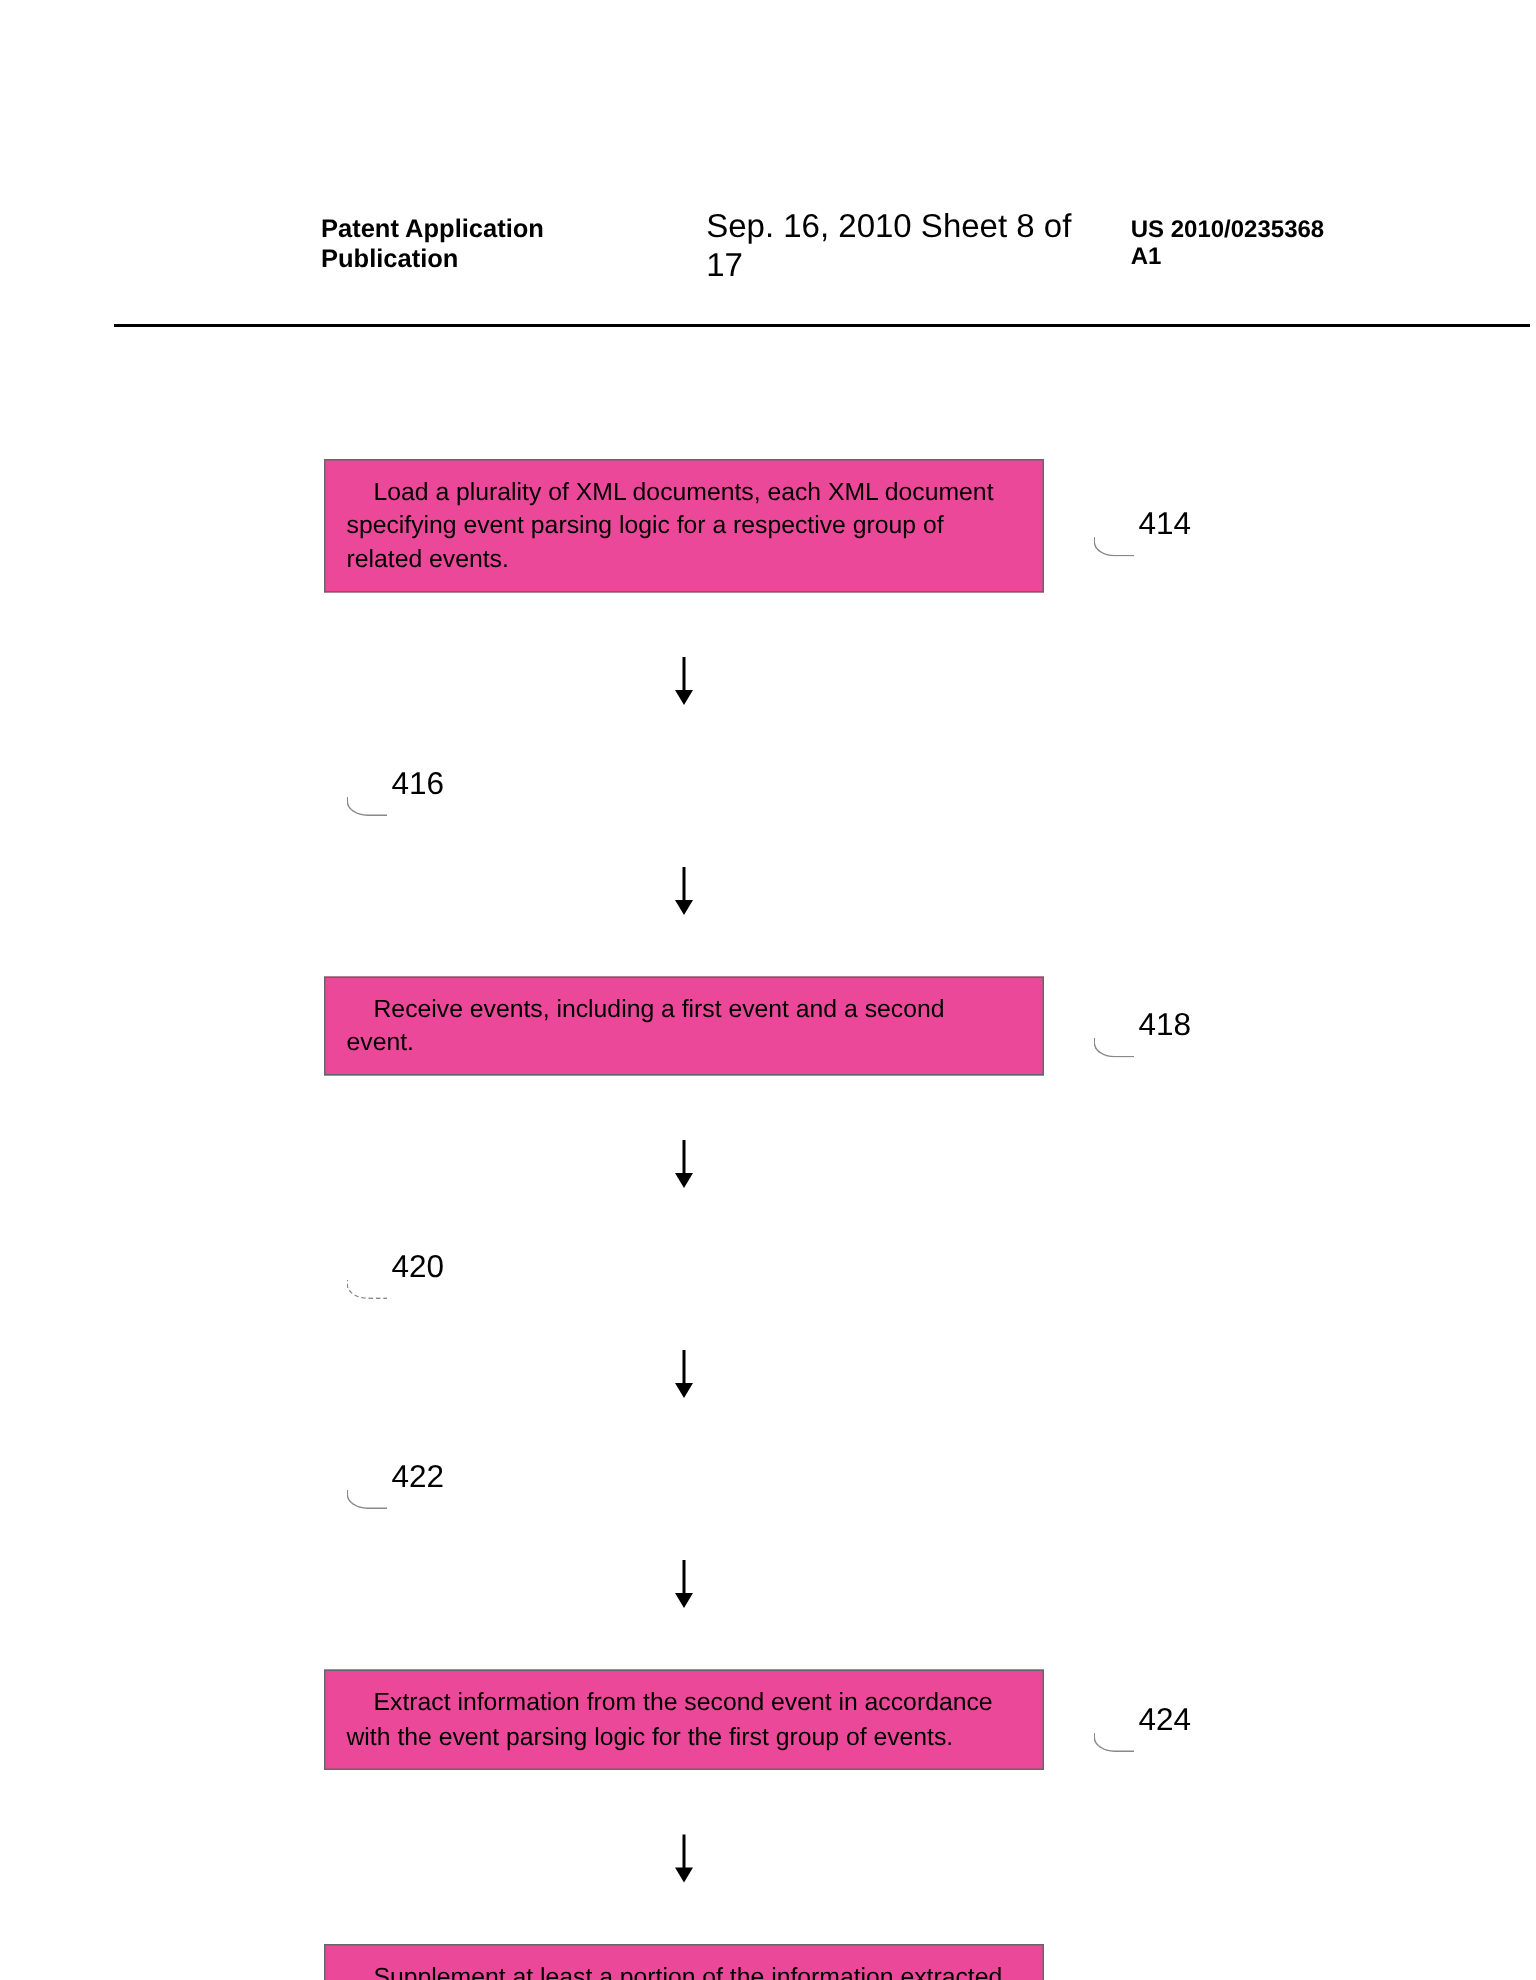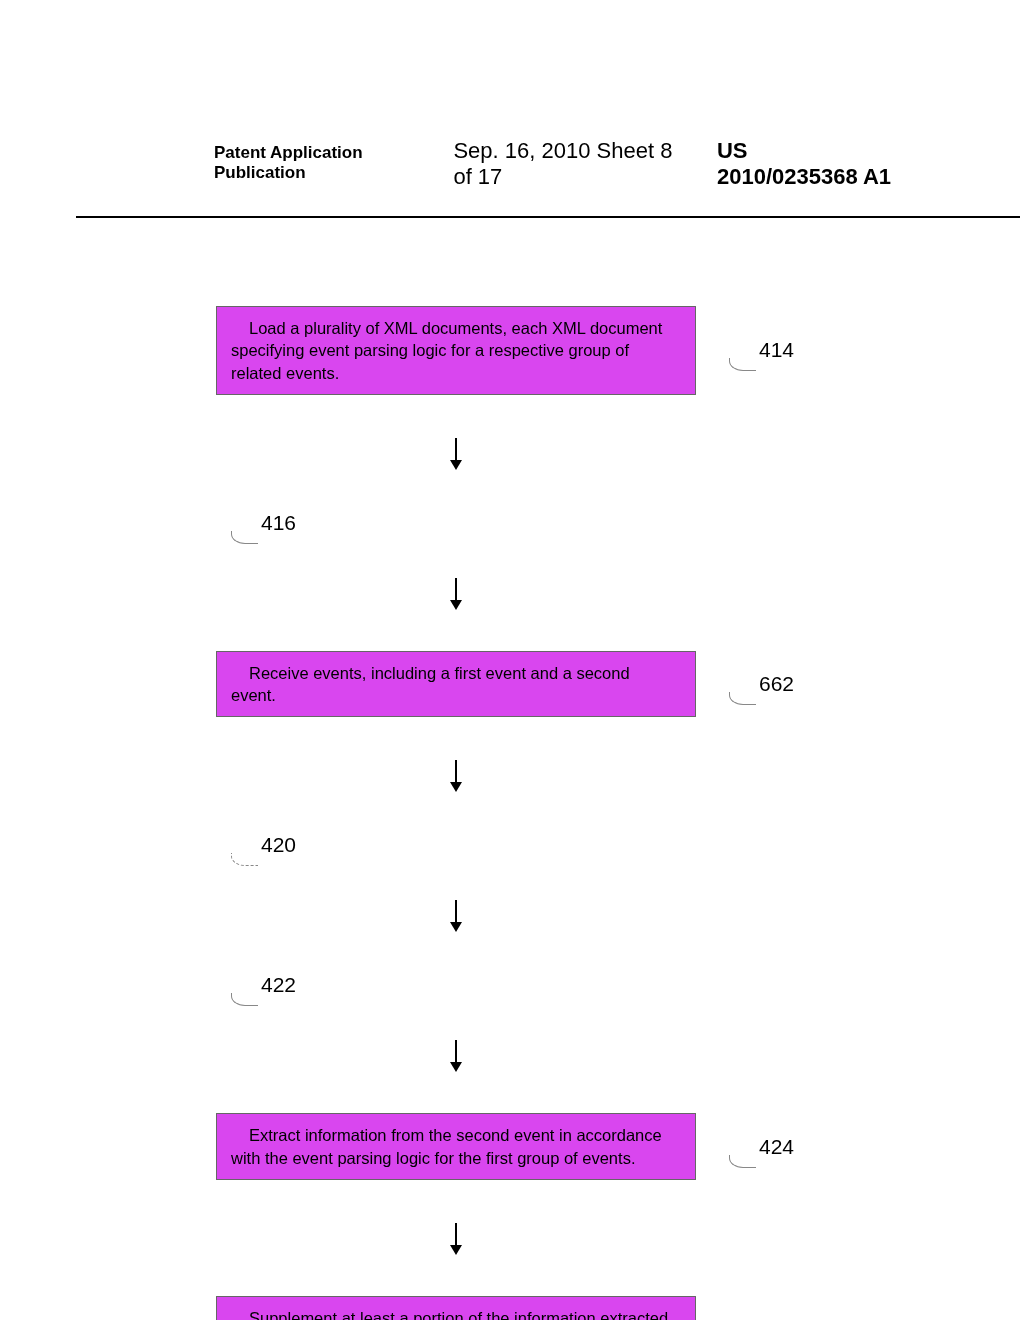--- a/index.html
+++ b/index.html
@@ -24,31 +24,31 @@
   }
   .header-left {
     font-weight: bold;
     font-size: 17px;
   }
   .header-center {
     font-size: 22px;
   }
   .header-right {
     font-weight: bold;
-    font-size: 22px;
+    font-size: 16px;
   }
   .diagram-area {
     position: relative;
     width: 700px;
     margin: 70px auto 0 auto;
   }
   .flow-box {
     position: relative;
     border: 1px solid #666;
-    background: #d946ef;
+    background: #ec4899;
     padding: 10px 14px;
     width: 480px;
     font-size: 16.5px;
     line-height: 1.35;
     color: #000;
     margin-left: 0;
   }
   .flow-row {
     display: flex;
     align-items: center;
@@ -130,21 +130,21 @@
     <div class="ref-num">416</div>
   </div>
   <div class="arrow-block">
       <div class="arrow"></div>
     </div>
 
   <div class="flow-row">
     <div class="flow-box">
       <span>Receive events, including a first event and a second event.</span>
     </div>
-    <div class="ref-num">662</div>
+    <div class="ref-num">418</div>
   </div>
   <div class="arrow-block">
       <div class="arrow"></div>
     </div>
 
   <div class="flow-row">
     <div class="ref-num ref-dashed">420</div>
   </div>
   <div class="arrow-block">
       <div class="arrow"></div>

